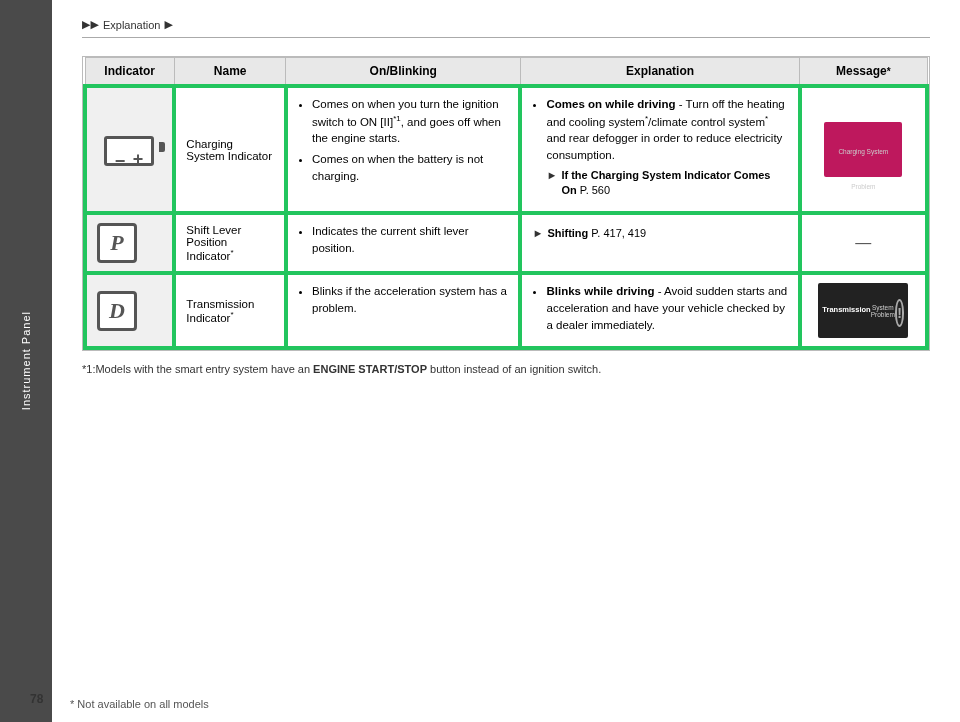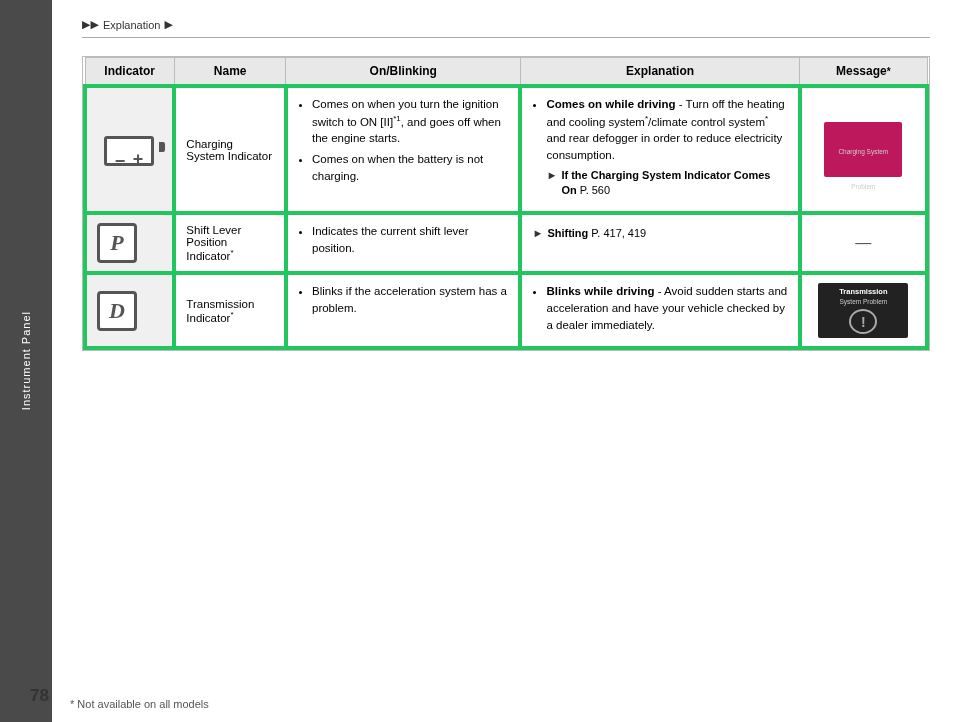--- a/index.html
+++ b/index.html
@@ -217,21 +217,21 @@
     .msg-dash {
       font-size: 16px;
       color: #555;
     }
     .msg-thumb-trans {
       width: 90px;
       height: 55px;
       background: #222;
       border-radius: 2px;
       display: flex;
-      flex-direction: column;
+      flex-direction: row;
       align-items: center;
       justify-content: center;
       color: #fff;
       font-size: 7px;
       text-align: center;
       padding: 4px;
       margin: 0 auto;
     }
 
     
@@ -265,21 +265,21 @@
       margin-top: 12px;
       font-size: 11px;
       color: #333;
     }
 
     
     .page-number {
       position: absolute;
       bottom: 16px;
       left: 30px;
-      font-size: 17px;
+      font-size: 12px;
       font-weight: bold;
       color: #333;
     }
     .footnote-bottom {
       position: absolute;
       bottom: 12px;
       left: 70px;
       font-size: 11px;
       color: #555;
     }
@@ -406,20 +406,25 @@
                 <span style="color:#aaa; font-size:14px; font-weight:bold;">!</span>
               </div>
             </div>
           </td>
         </tr>
 
       </tbody>
     </table>
   </div>
 
+  <div class="footnote">
+    <span>*1:Models with the smart entry system have an </span>
+    <span class="bold">ENGINE START/STOP</span>
+    <span> button instead of an ignition switch.</span>
+  </div>
 
 </div>
 
 <div class="page-number">
   <span>78</span>
 </div>
 
 <div class="footnote-bottom">
   <span>* Not available on all models</span>
 </div>

